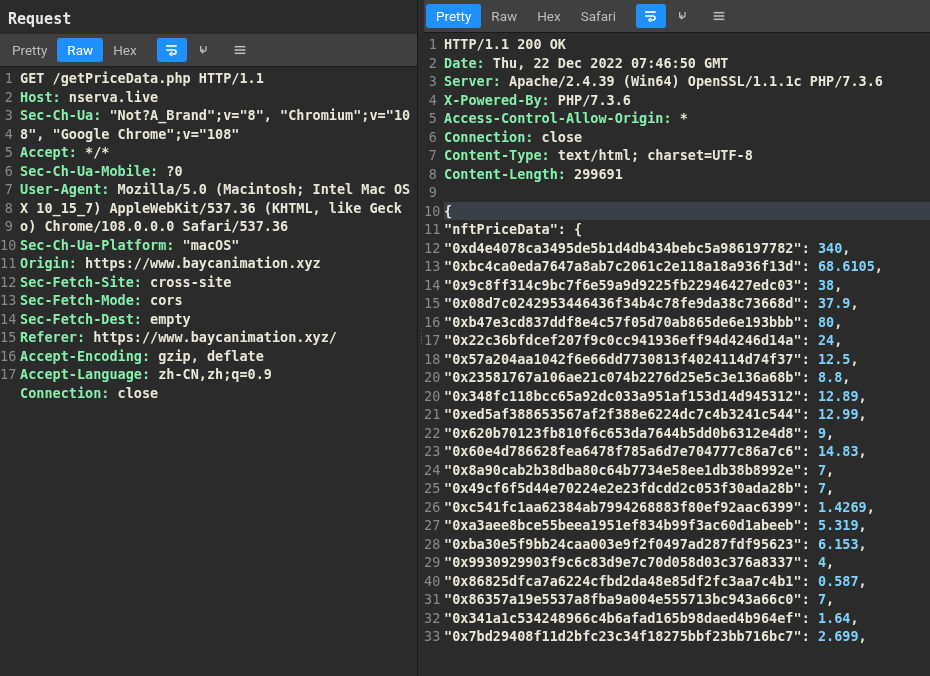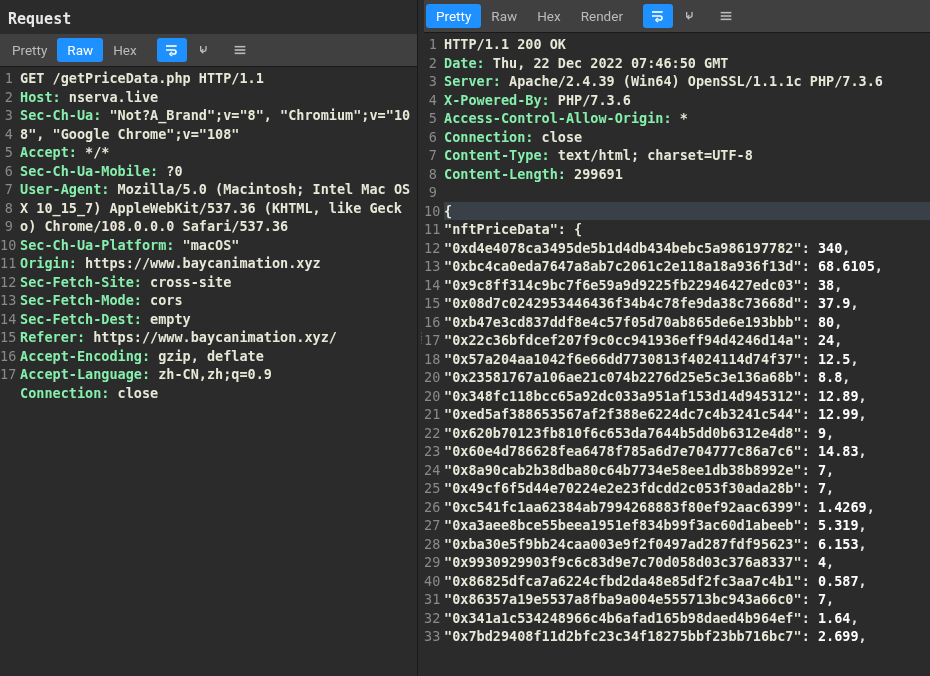--- a/index.html
+++ b/index.html
@@ -142,21 +142,21 @@
     
     .val {
       color: #E8E8D8;
     }
     
     .str {
       color: #E8E8D8;
     }
     
     .num {
-      color: #ffffff;
+      color: #7dd3fc;
     }
     
     .splitter {
       width: 6px;
       position: relative;
       display: flex;
       align-items: center;
       justify-content: center;
       color: #666;
       cursor: col-resize;
@@ -233,21 +233,21 @@
   <div class="splitter">
     <div class="dots">⋮<br>⋮</div>
   </div>
 
   <div class="panel panel-right">
     <div class="toolbar">
       <div class="tabs" id="response-tabs">
           <div class="tab active">Pretty</div>
           <div class="tab">Raw</div>
           <div class="tab">Hex</div>
-          <div class="tab">Render</div>
+          <div class="tab">Safari</div>
         </div>
       <div class="icon-btn primary">
         <svg viewBox="0 0 24 24" fill="none" stroke="currentColor" stroke-width="2.5">
           <path d="M3 6h16"></path>
             <path d="M3 12h12a3 3 0 010 6h-3"></path>
             <path d="M12 21l-3-3 3-3"></path>
         </svg>
       </div>
       <div class="icon-btn">
         <svg viewBox="0 0 24 24" fill="none" stroke="currentColor" stroke-width="2">

